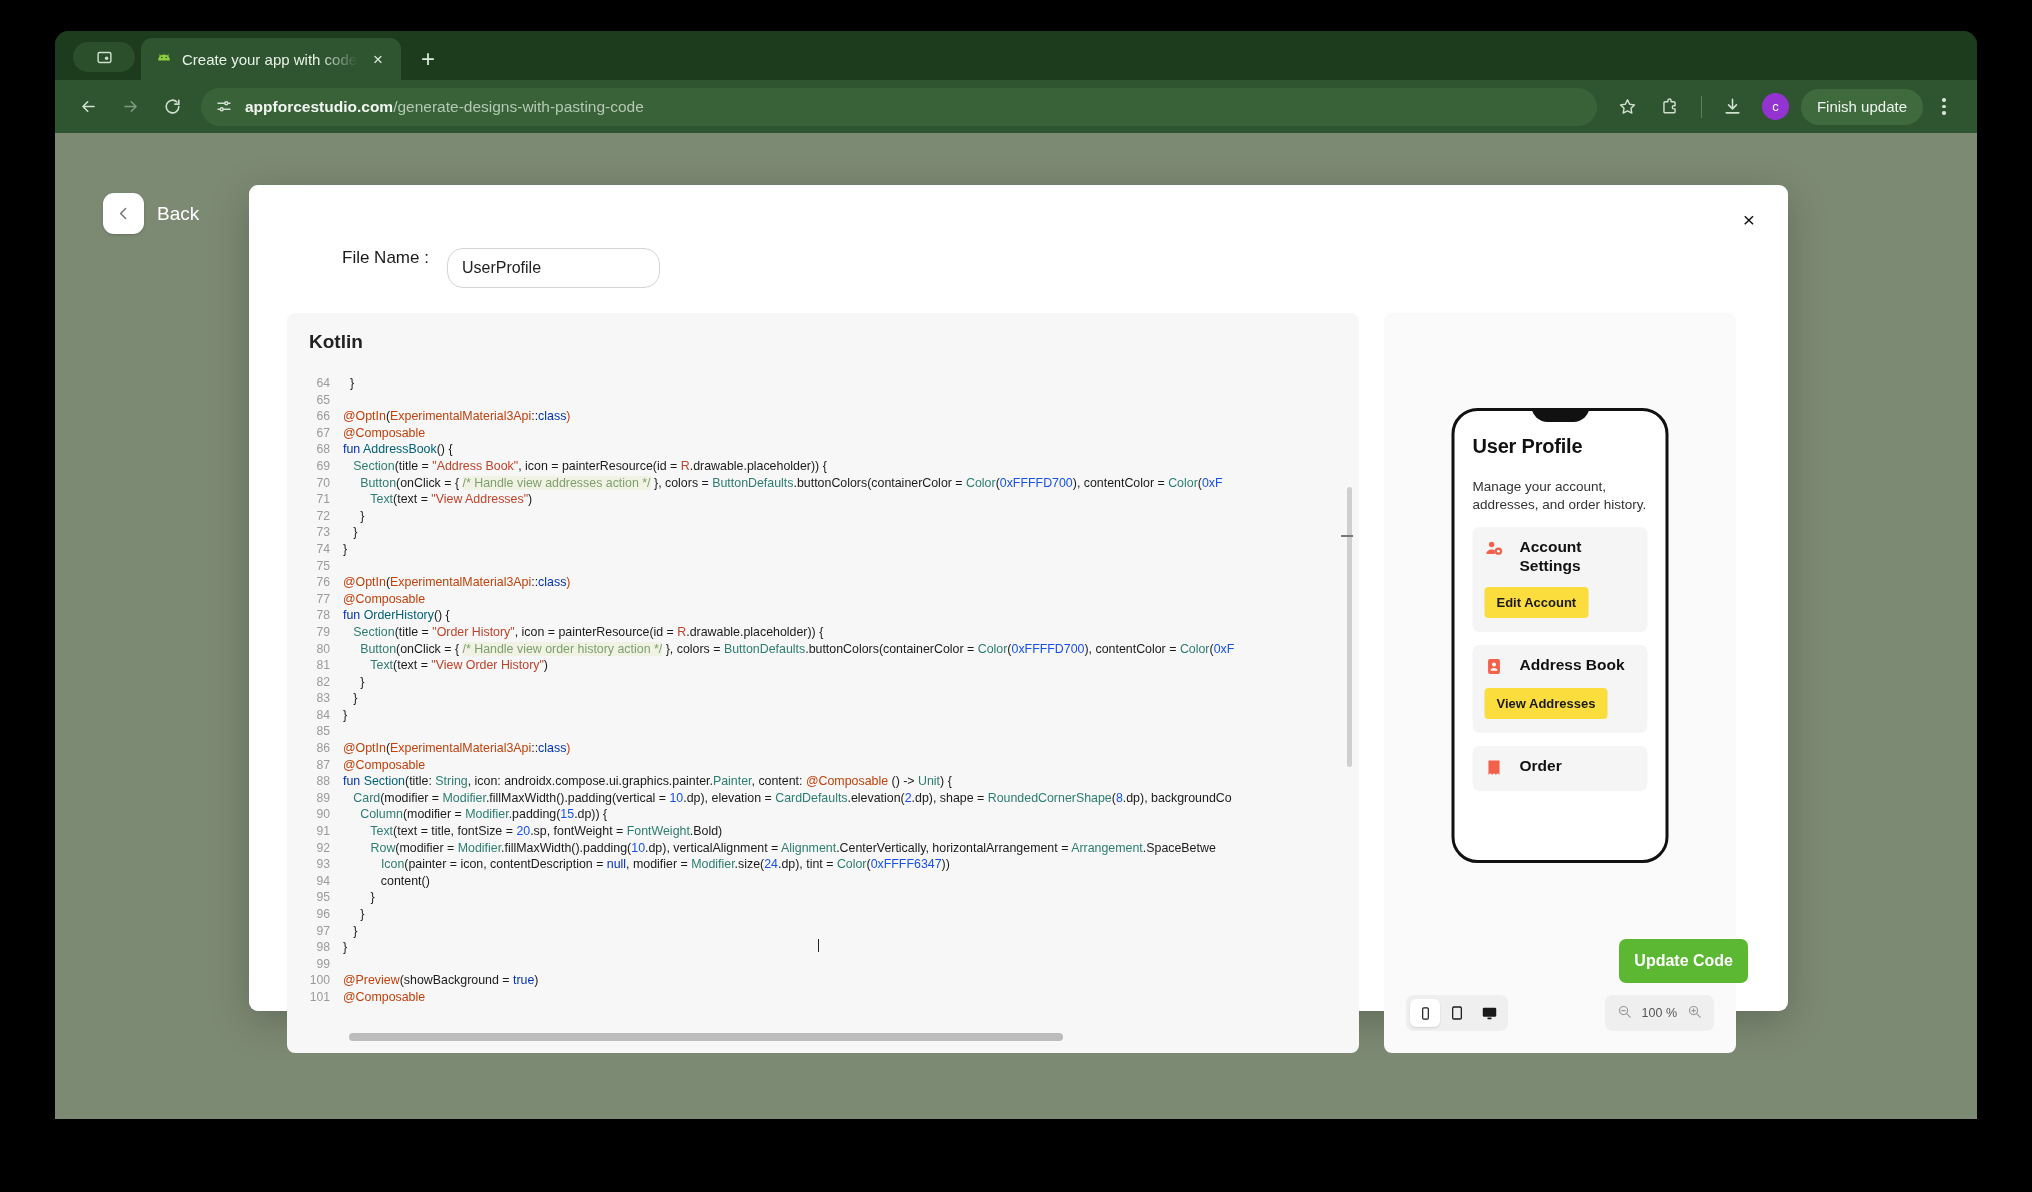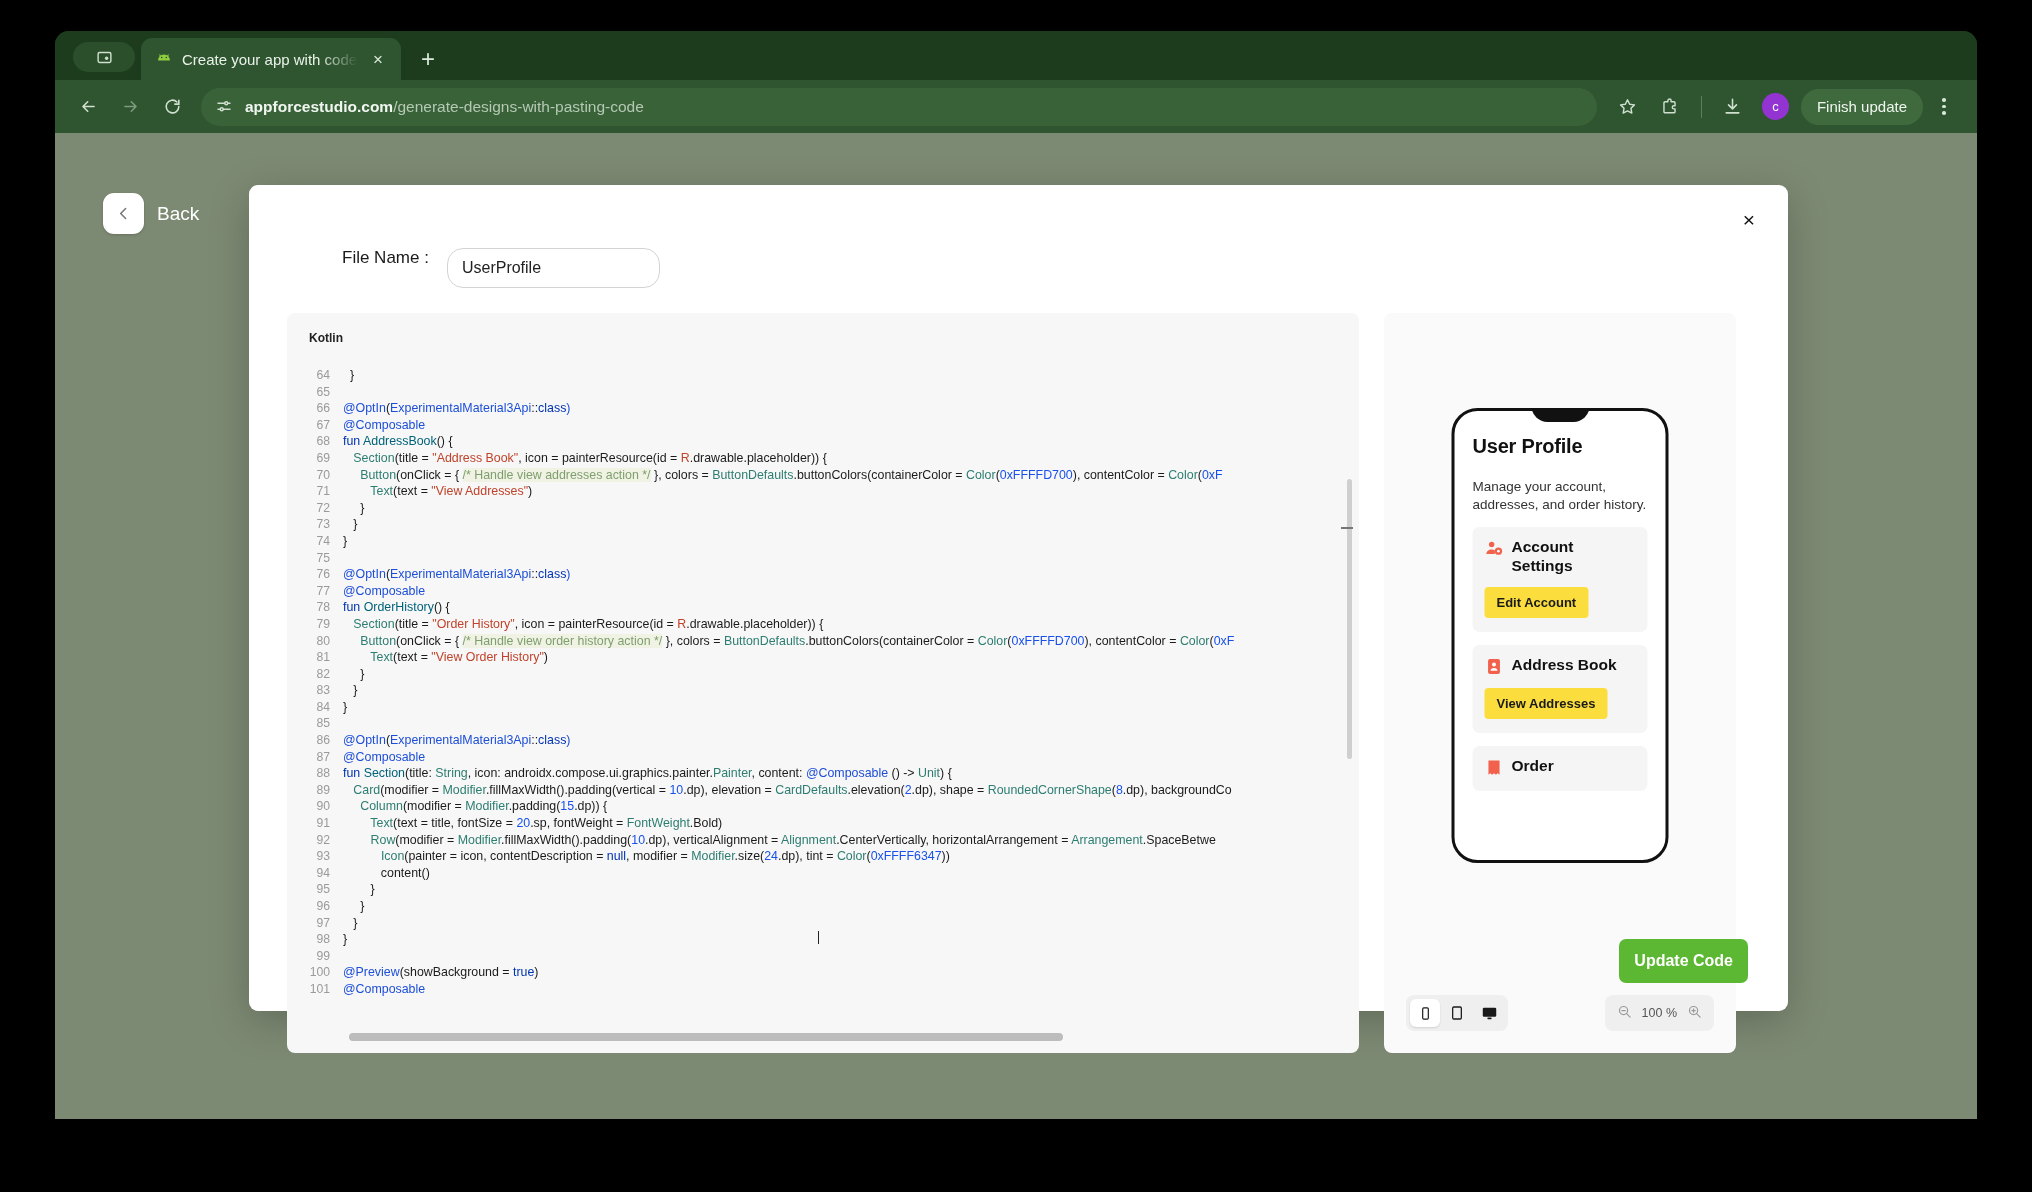--- a/index.html
+++ b/index.html
@@ -179,21 +179,21 @@
   
   .code-panel {
     width: 1072px; height: 740px;
     background: #f7f7f7;
     border-radius: 8px;
     display: flex; flex-direction: column;
     overflow: hidden;
   }
   .code-lang {
     padding: 18px 0 14px 22px;
-    font-size: 12px; font-weight: 700; color: #222;
+    font-size: 19px; font-weight: 700; color: #222;
   }
   .code-scroll {
     flex: 1;
     position: relative;
     overflow: hidden;
     background: #f7f7f7;
     margin: 0 4px 8px 4px;
     border-radius: 4px;
   }
   .code-area {
@@ -210,21 +210,21 @@
     white-space: pre;
   }
   .lnum {
     width: 52px; flex: 0 0 52px;
     text-align: right;
     padding-right: 13px;
     color: #9a9a9a;
     font-size: 12.2px;
   }
   .lcode { color: #222; }
-  .k-ann  { color: #1d4ed8; }
+  .k-ann  { color: #c2410c; }
   .k-kw   { color: #0033b3; }
   .k-fn   { color: #00627a; }
   .k-type { color: #2d7d71; }
   .k-str  { color: #c1432b; }
   .k-num  { color: #1750eb; }
   .k-cmt  { color: #7f9e6e; background: #f0f3e4; }
   .k-prop { color: #1b1b1b; }
   .k-plain{ color: #1b1b1b; }
 
   .vscroll {
@@ -273,21 +273,21 @@
   .phone-inner { padding: 24px 18px 0 18px; }
   .pv-title { font-size: 20px; font-weight: 700; color: #111; letter-spacing: -.2px; }
   .pv-sub { font-size: 13.5px; color: #333; line-height: 1.35; margin-top: 20px; }
   .pv-card {
     background: #f5f5f5;
     border-radius: 7px;
     padding: 11px 12px 14px 12px;
     margin-top: 13px;
   }
   .pv-card-head {
-    display: flex; align-items: flex-start; gap: 8px;
+    display: flex; align-items: flex-start; gap: 16px;
     font-size: 15.5px; font-weight: 700; color: #111;
     line-height: 1.18;
   }
   .pv-ico { width: 19px; height: 19px; flex: 0 0 19px; margin-top: 1px; }
   .pv-btn {
     display: inline-block;
     margin-top: 12px;
     background: #fbdd3e;
     color: #1a1a1a;
     font-size: 13px; font-weight: 700;

